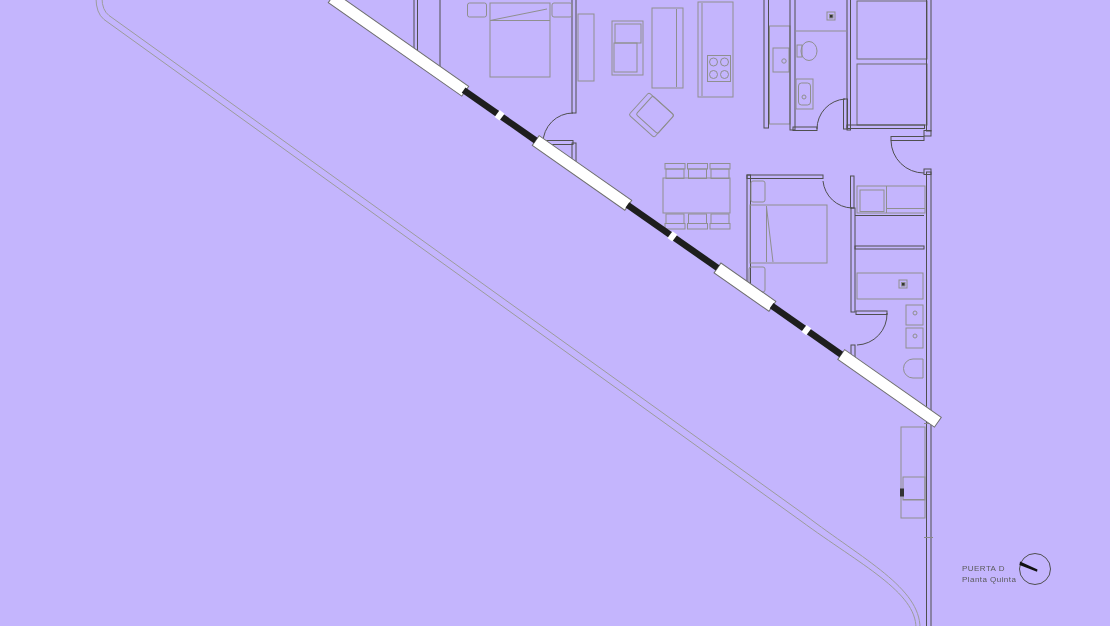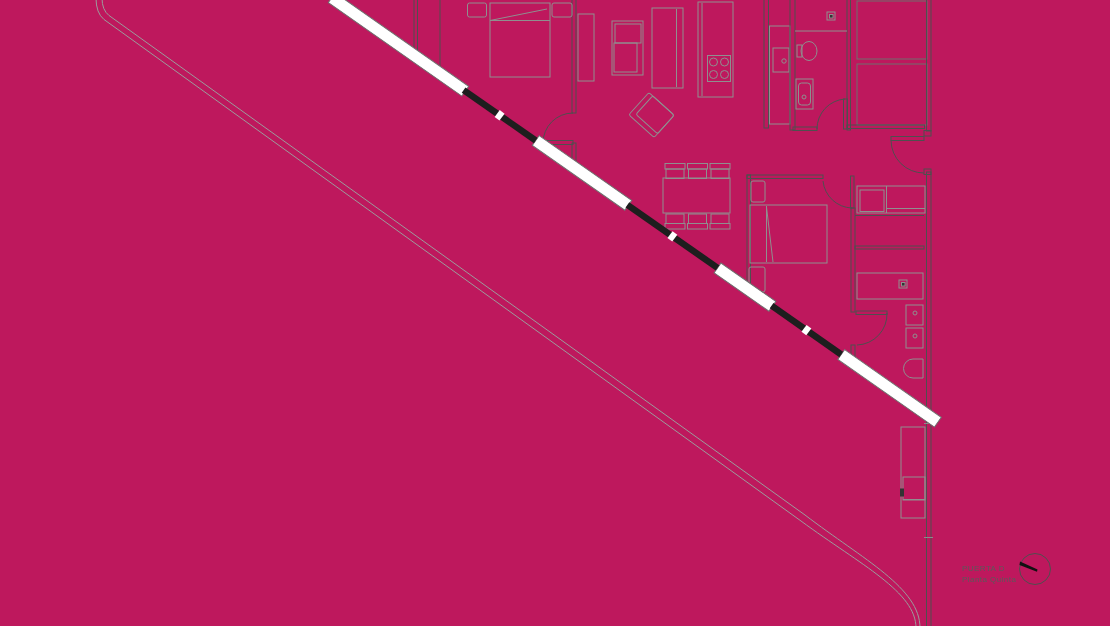--- a/index.html
+++ b/index.html
@@ -1,16 +1,16 @@
 <!DOCTYPE html>
 <html><head>
 <meta charset="utf-8">
 <style>
   html,body{margin:0;padding:0;background:#ffffff;}
-  .canvas{position:relative;width:1110px;height:626px;background:#be185d;overflow:hidden;
+  .canvas{position:relative;width:1110px;height:626px;background:#c4b5fd;overflow:hidden;
           font-family:"Liberation Sans", sans-serif;}
   svg{display:block;}
   .lbl{font-family:"Liberation Sans", sans-serif;font-size:8px;letter-spacing:.45px;fill:#5a5a5a;}
 </style>
 </head>
 <body>
 
 <div class="canvas">
 <svg width="1110" height="626" viewBox="0 0 1110 626">
 

